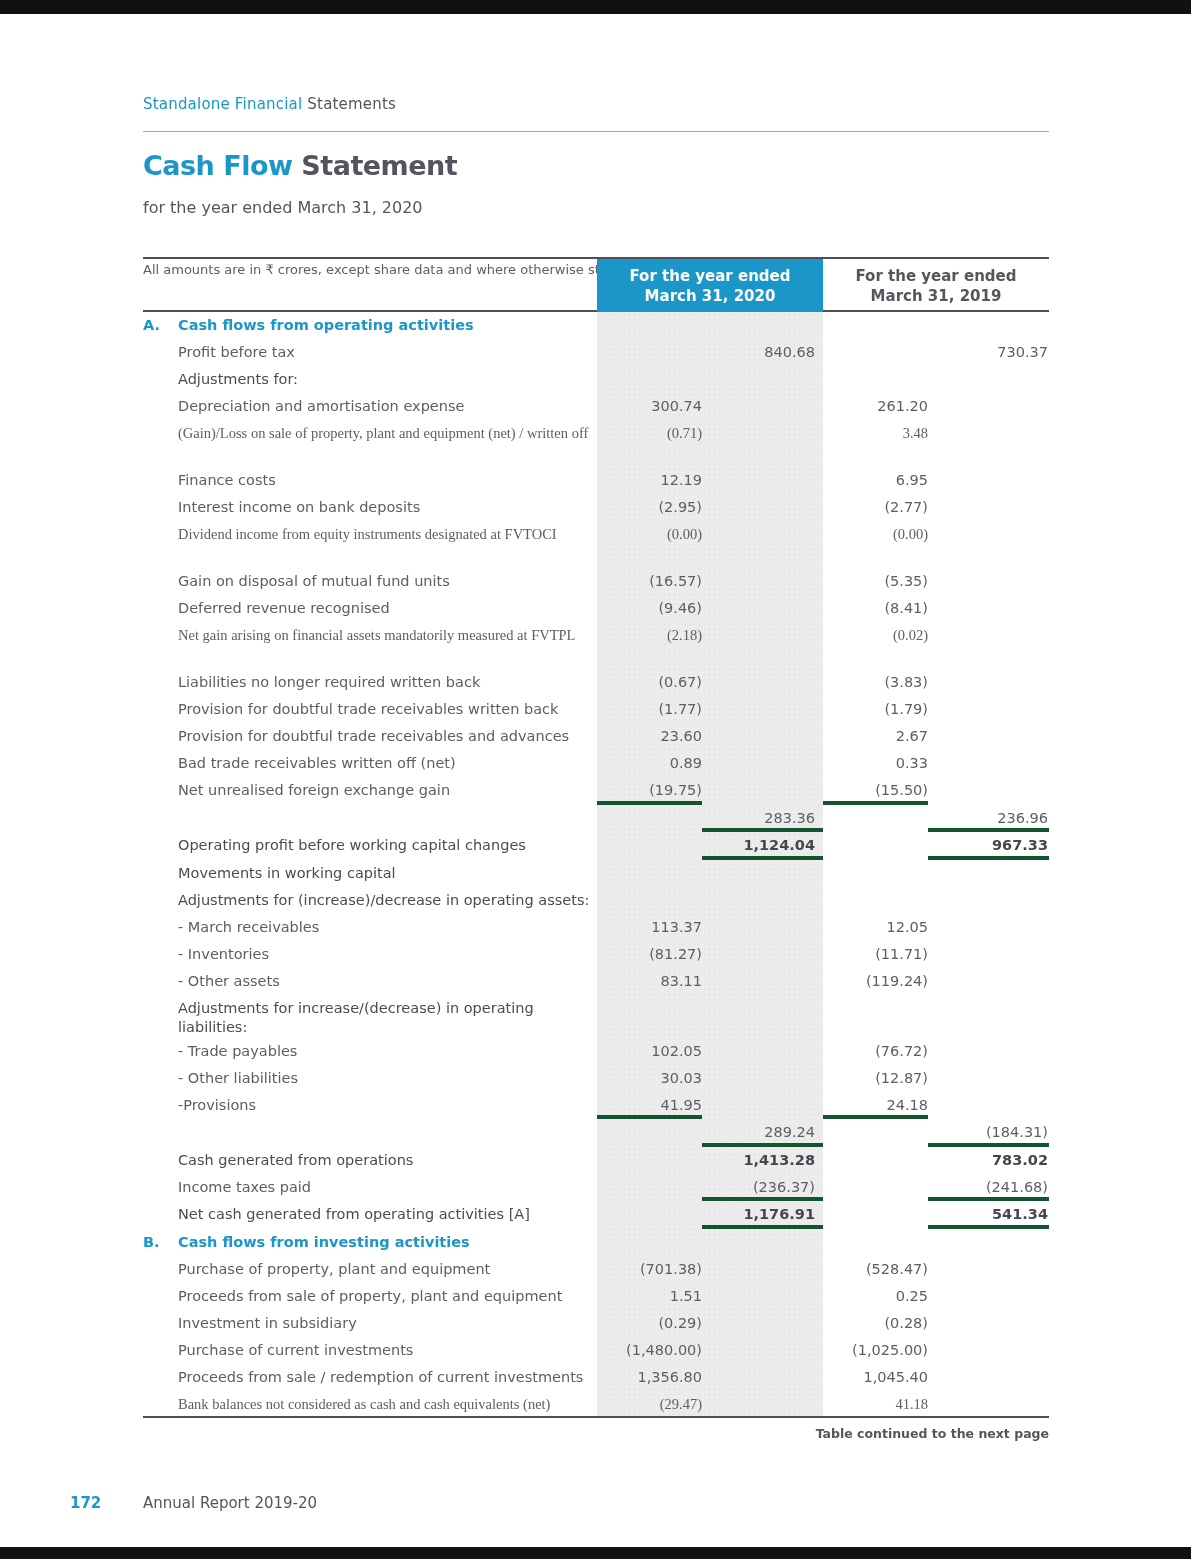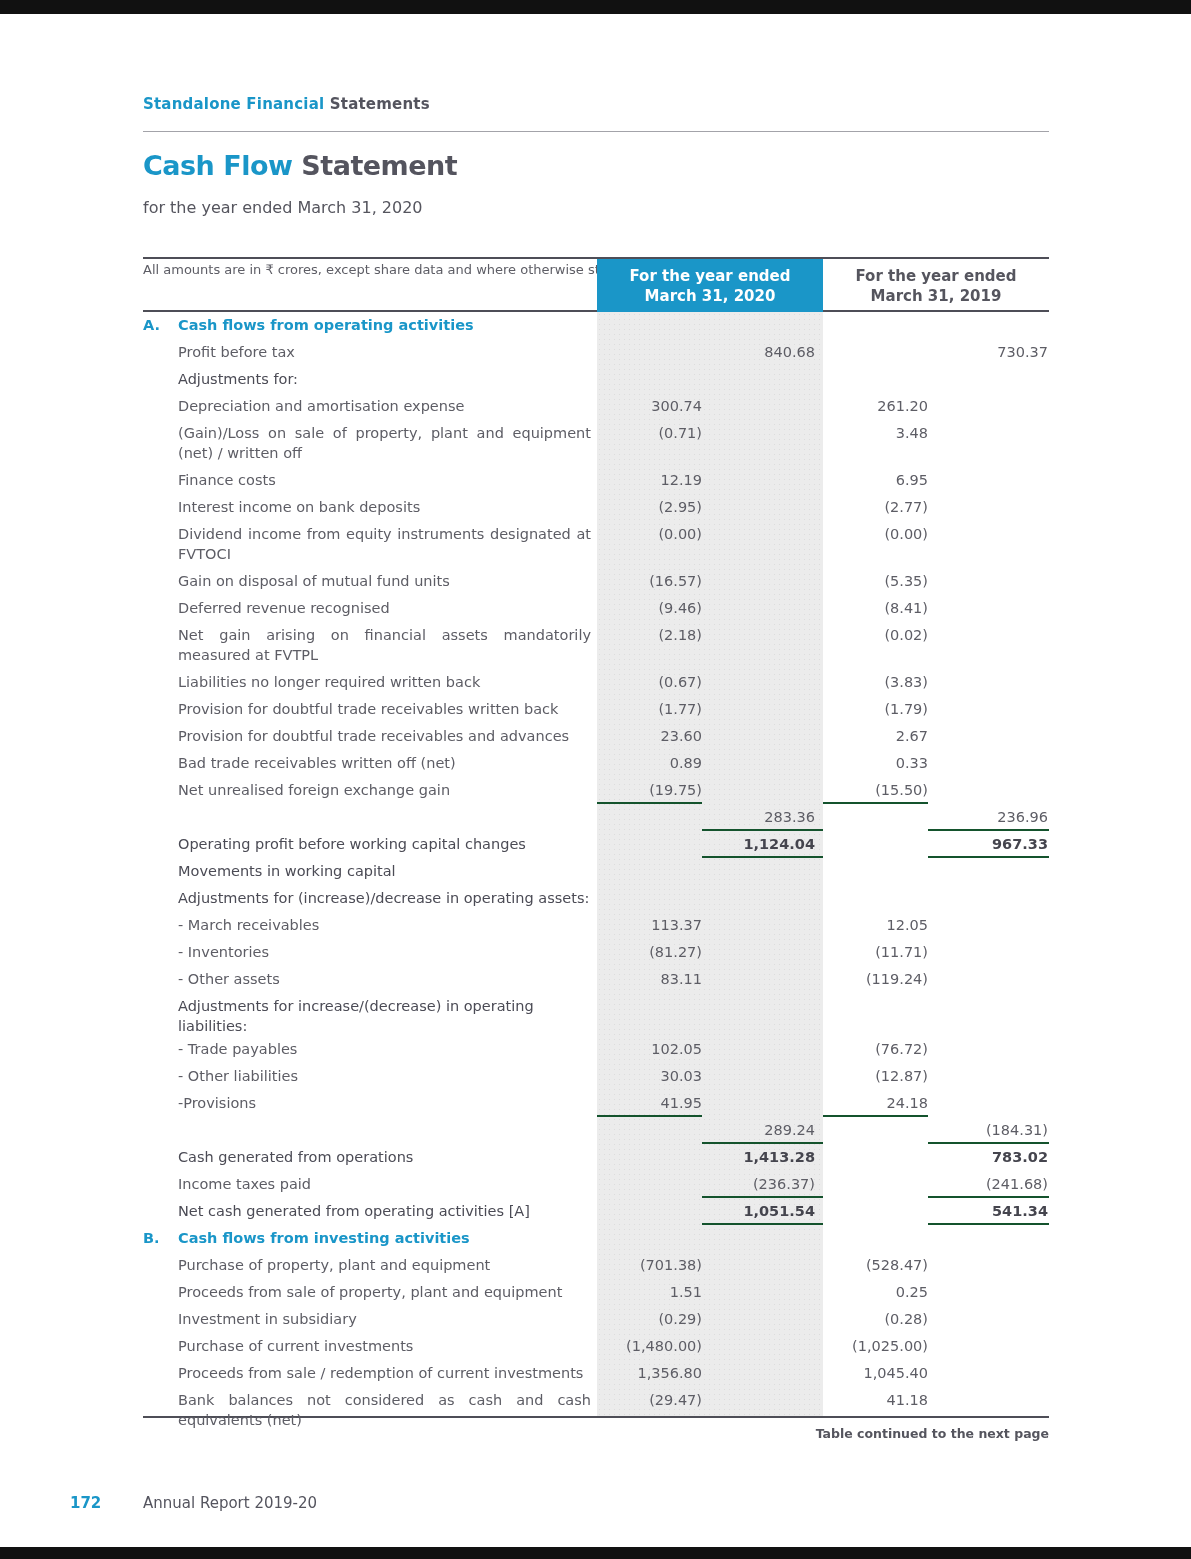--- a/index.html
+++ b/index.html
@@ -11,21 +11,21 @@
     overflow:hidden;
   }
   .topbar, .bottombar {
     position:absolute; left:0; width:1191px; background:#111111;
   }
   .topbar { top:0; height:14px; }
   .bottombar { bottom:0; height:12px; }
 
   .page { position:absolute; left:143px; top:0; width:906px; height:1559px; }
 
-  .crumb { position:absolute; top:95px; left:0; font-size:15px; font-weight:700; letter-spacing:0.2px; }
+  .crumb { position:absolute; top:95px; left:0; font-size:15px; font-weight:400; letter-spacing:0.2px; }
   .blue { color:#1a96c8; }
   .gray { color:#54545e; }
   .crumb-rule { position:absolute; top:131px; left:0; width:906px; height:1px; background:#a3a3a9; }
 
   .title { position:absolute; top:150px; left:0; font-size:27px; font-weight:700; letter-spacing:-0.5px; }
   .subtitle { position:absolute; top:198px; left:0; font-size:16px; color:#55555e; }
   .note { position:absolute; top:230px; left:0; font-size:13px; color:#5d5d65;margin-top:32px; }
 
   .t-top-rule { position:absolute; top:257px; left:0; width:906px; height:2px; background:#4e4e57; }
   .t-head-rule { position:absolute; top:310px; left:0; width:906px; height:2px; background:#4e4e57; z-index:1; }
@@ -42,31 +42,31 @@
 
   .col-shade {
     position:absolute; top:312px; left:454px; width:226px; height:1104px;
     background-color:#ececec;
     background-image:radial-gradient(circle,#dddddd 0.8px,transparent 1px);
     background-size:5px 5px;
   }
 
   .t-body { position:absolute; top:312px; left:0; width:906px; z-index:1; }
   .row { display:grid; grid-template-columns:35px 419px 105px 121px 105px 121px; min-height:27px; }
-  .row.two { min-height:47px; }
+  .row.two { min-height:47px;font-family:Liberation Serif, serif; }
   .cell { padding-top:4px; font-size:14.5px; line-height:19.5px; color:#5d5d65; }
   .letter { color:#1a96c8; font-weight:700; }
   .lbl { padding-right:6px; }
   .lbl.section { color:#1a96c8; font-weight:700; }
   .lbl.bold { color:#4b4b55; font-weight:400; }
   .row.two .lbl { text-align:justify; }
   .num { text-align:right; white-space:nowrap; }
   .out20 { padding-right:8px; }
   .out19 { padding-right:1px; }
-  .rl { border-bottom:2px solid #14532d; }
+  .rl { border-bottom:4px solid #14532d; }
   .bv { font-weight:700; color:#45454e; }
 
   .t-bottom-rule { position:absolute; top:1416px; left:0; width:906px; height:2px; background:#4e4e57; }
   .continued { position:absolute; top:1426px; left:0; width:906px; text-align:right; font-size:12.5px; font-weight:700; color:#55555e; }
 
   .footer-num { position:absolute; top:1494px; left:-73px; font-size:15px; font-weight:700; color:#1a96c8; }
   .footer-txt { position:absolute; top:1494px; left:0; font-size:15px; color:#54545e;text-align:center; }
 </style>
 </head>
 <body>
@@ -340,21 +340,21 @@
         <div class="cell lbl">Income taxes paid</div>
         <div class="cell num in20"></div>
         <div class="cell num out20 rl">(236.37)</div>
         <div class="cell num in19"></div>
         <div class="cell num out19 rl">(241.68)</div>
       </div>
       <div class="row">
         <div class="cell letter"></div>
         <div class="cell lbl bold">Net cash generated from operating activities [A]</div>
         <div class="cell num in20"></div>
-        <div class="cell num out20 rl bv">1,051.54</div>
+        <div class="cell num out20 rl bv">1,176.91</div>
         <div class="cell num in19"></div>
         <div class="cell num out19 rl bv">541.34</div>
       </div>
       <div class="row">
         <div class="cell letter">B.</div>
         <div class="cell lbl section">Cash flows from investing activities</div>
         <div class="cell num in20"></div>
         <div class="cell num out20"></div>
         <div class="cell num in19"></div>
         <div class="cell num out19"></div>

